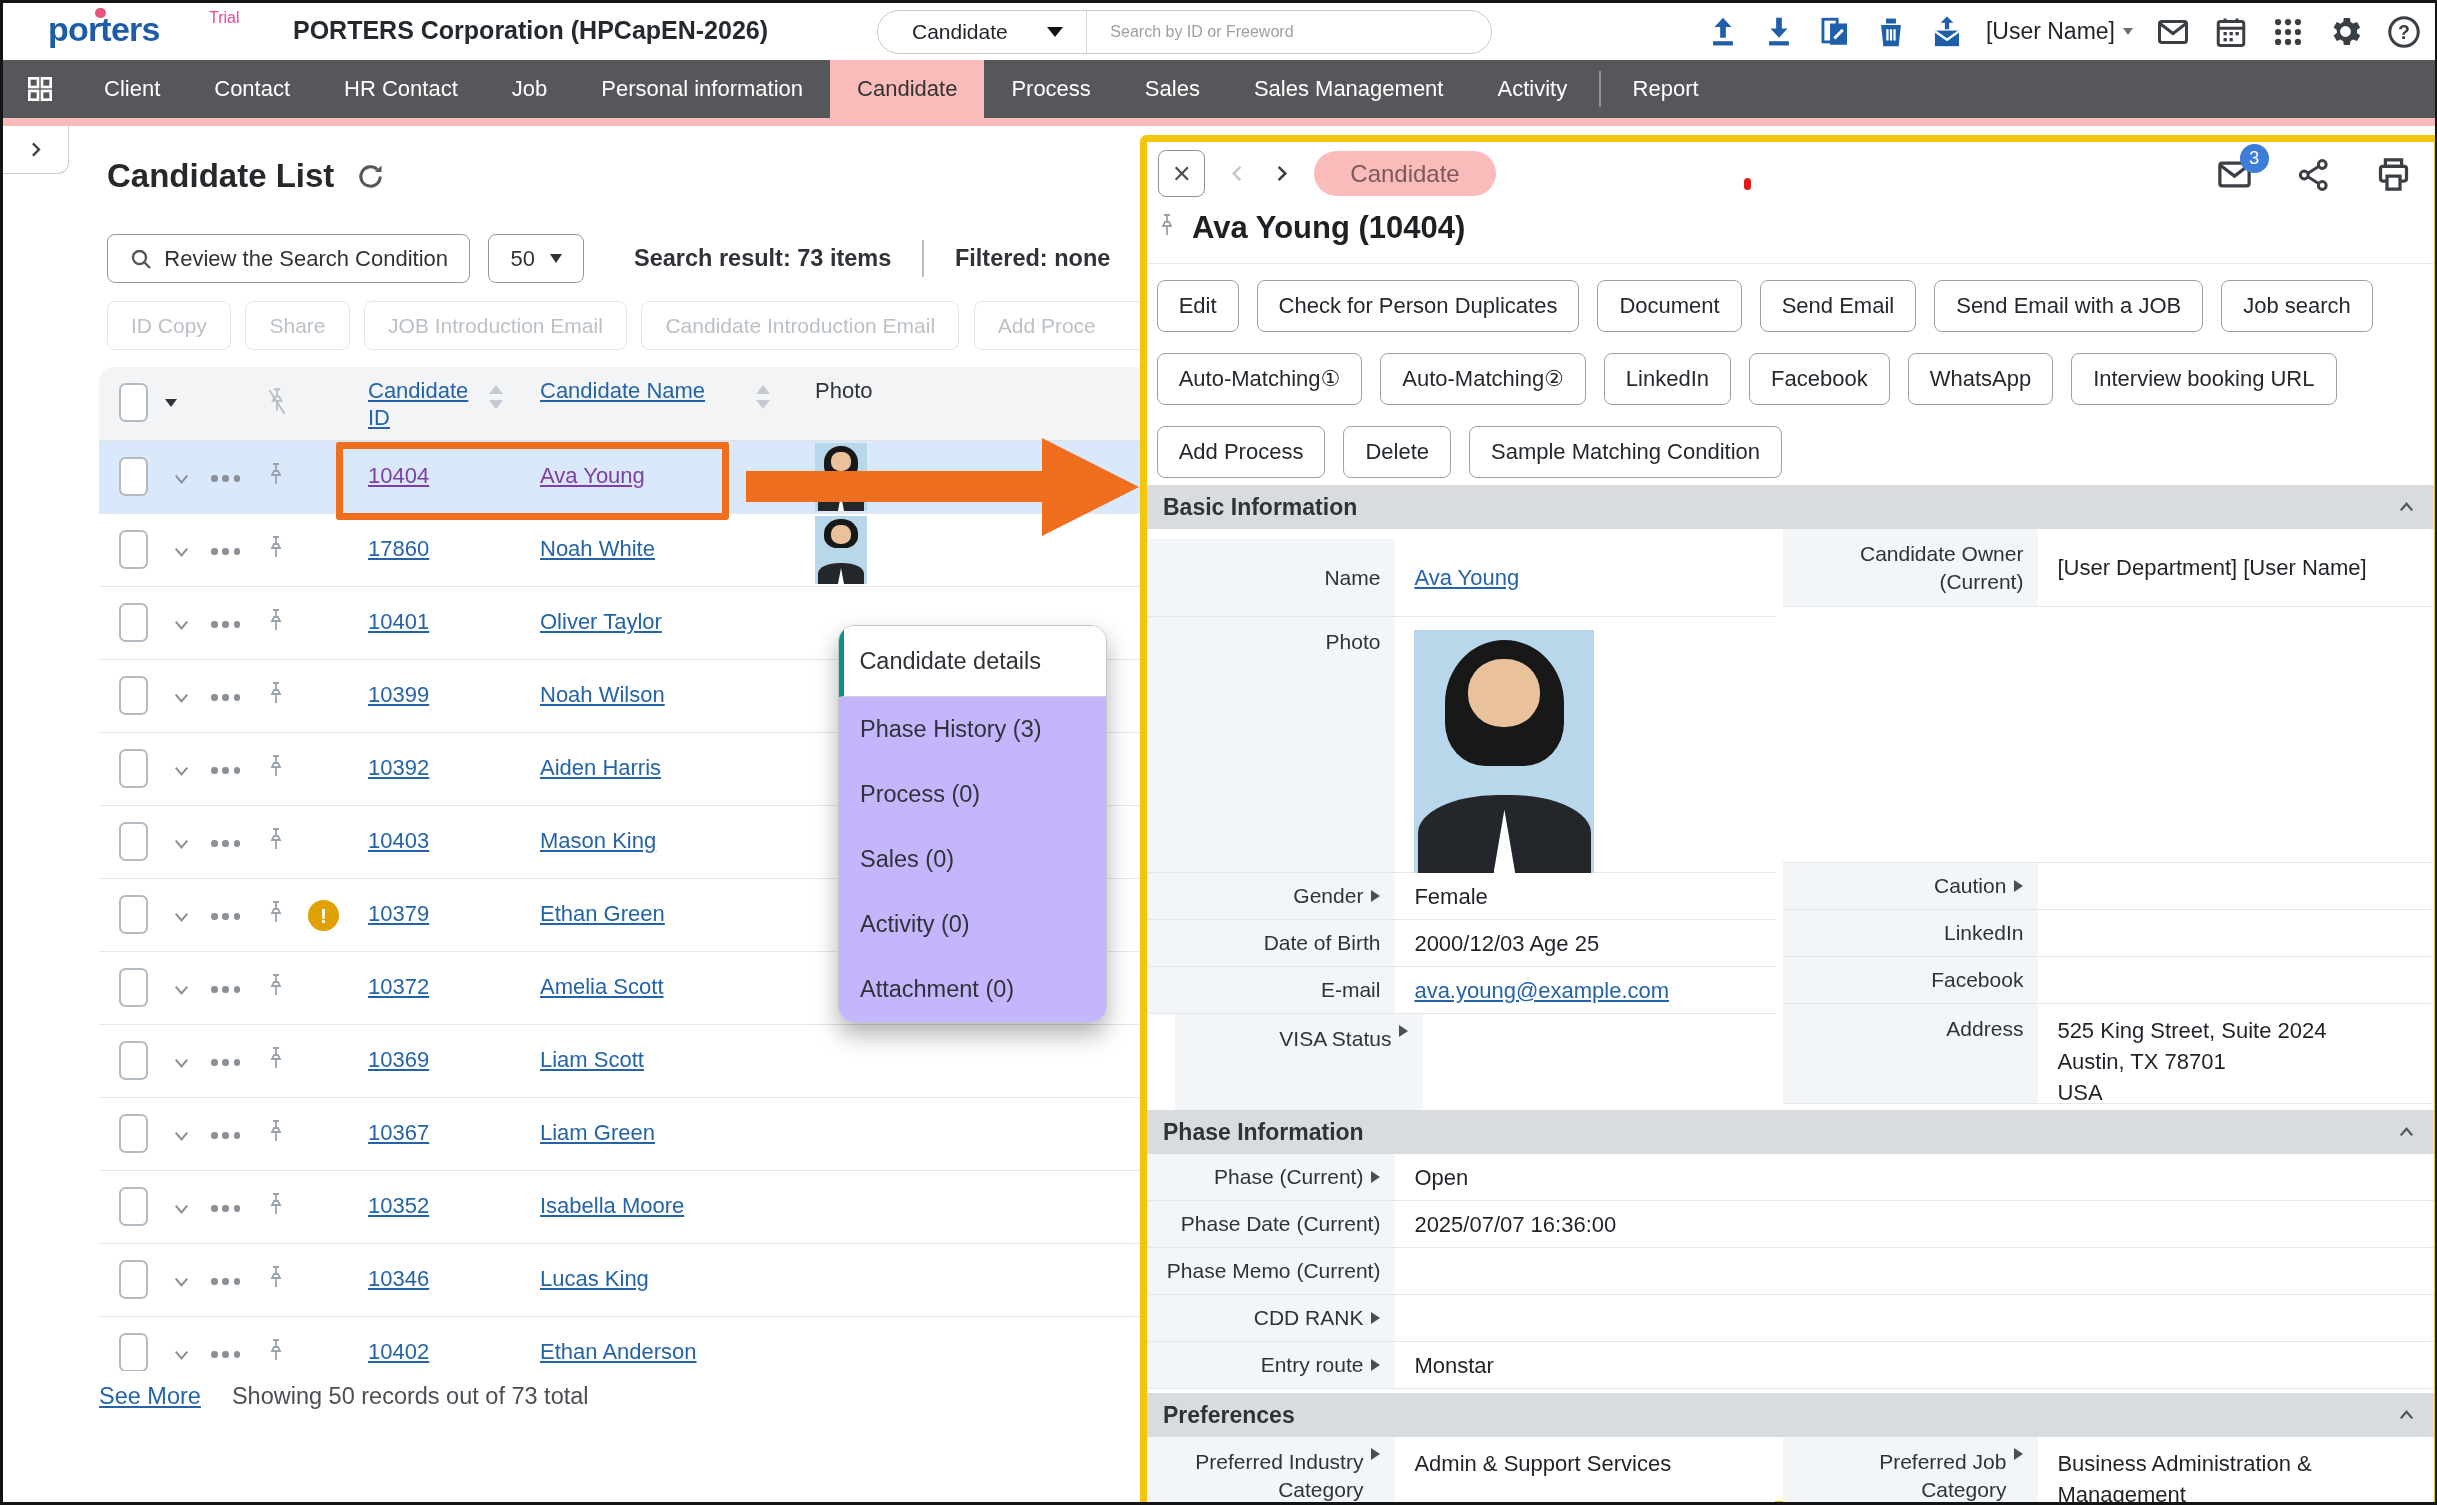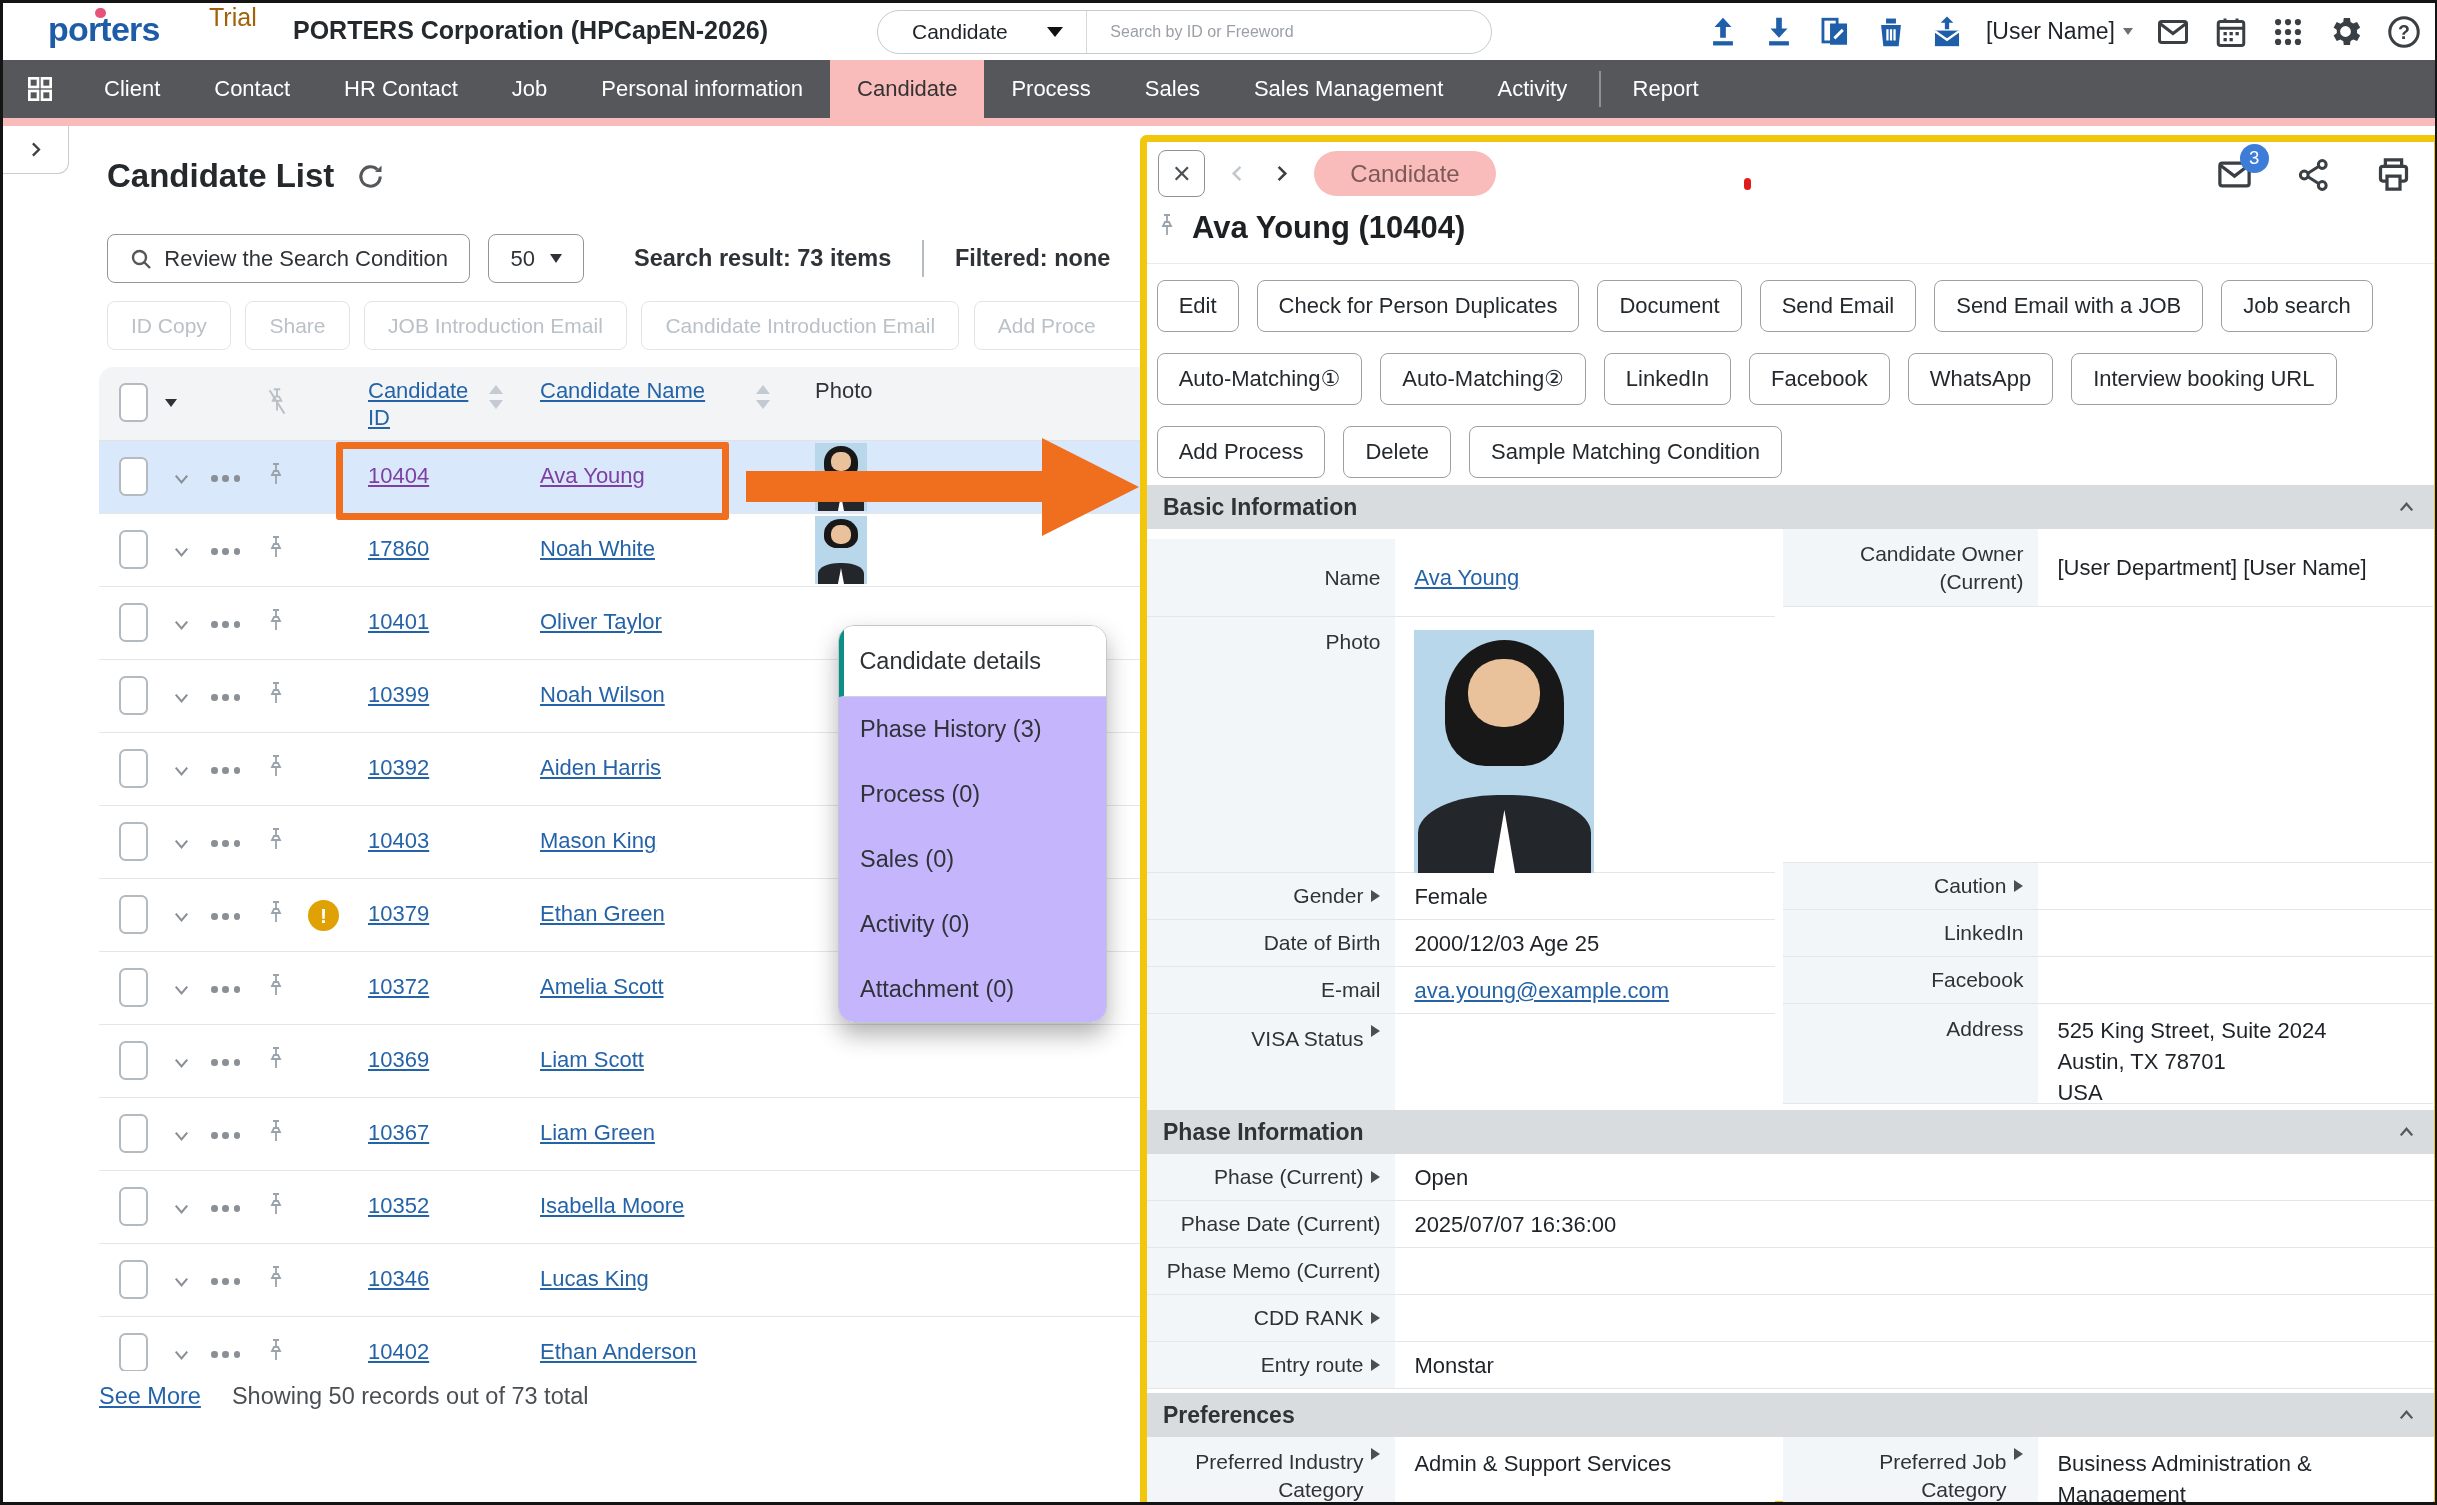--- a/index.html
+++ b/index.html
@@ -3,21 +3,21 @@
 <meta charset="utf-8">
 <style>
   html,body{margin:0;padding:0;background:#666;}
   #screen{position:relative;width:2438px;height:1505px;background:#fff;overflow:hidden;
     font-family:"Liberation Sans","DejaVu Sans",sans-serif;border:3.2px solid #141414;box-sizing:border-box;}
   a{cursor:pointer;}
   
   .topbar{position:absolute;left:0;top:0;width:100%;height:57px;background:#fff;}
   .logo{position:absolute;left:45px;top:6.5px;font-size:34px;font-weight:bold;color:#1e5ca8;letter-spacing:-0.8px;}
   .logo .pdot{position:absolute;left:47px;top:-1.6px;width:10.5px;height:10.5px;border-radius:50%;background:#e8537a;}
-  .trial{position:absolute;left:206px;top:0;font-size:25px;color:#a16207;}
+  .trial{position:absolute;left:206px;top:6px;font-size:16px;color:#ec4899;}
   .orgtitle{position:absolute;left:290px;top:13px;font-size:25px;font-weight:bold;color:#24292e;}
   .searchpill{position:absolute;left:874px;top:6.5px;width:615px;height:44px;border:1.6px solid #c6cbd0;border-radius:23px;
     display:flex;align-items:center;box-sizing:border-box;background:#fff;}
   .scope{display:flex;align-items:center;gap:39px;padding:0 23px 0 34px;font-size:21px;color:#1f2328;height:100%;}
   .pilldiv{width:1.6px;height:100%;background:#d6d9dc;}
   .searchpill input{flex:1;border:none;outline:none;font-size:16px;color:#333;padding-left:23px;background:transparent;
     font-family:"Liberation Sans","DejaVu Sans",sans-serif;}
   .searchpill input::placeholder{color:#9aa0a6;}
   .tb-icons{position:absolute;right:13px;top:0;height:57px;display:flex;align-items:center;gap:22px;}
   .uname{font-size:23px;color:#1f2328;display:flex;align-items:center;gap:8px;}
@@ -746,21 +746,21 @@
         <div class="val">2000/12/03 Age 25</div>
       </div>
       <div class="irow" style="height:47px;">
         <div class="lbl">
             <span>E-mail</span>
           </div>
         <div class="val">
             <a class="biglink">ava.young@example.com</a>
           </div>
       </div>
-      <div class="irow" style="height:100px;">
+      <div class="irow" style="height:100px;margin-left:28px;">
         <div class="lbl top">
             <span>VISA Status</span>
             <i class="tri-r"></i>
           </div>
         <div class="val"></div>
       </div>
     </div>
 
     <div class="rhalf">
       <div class="irow" style="height:78px;">

